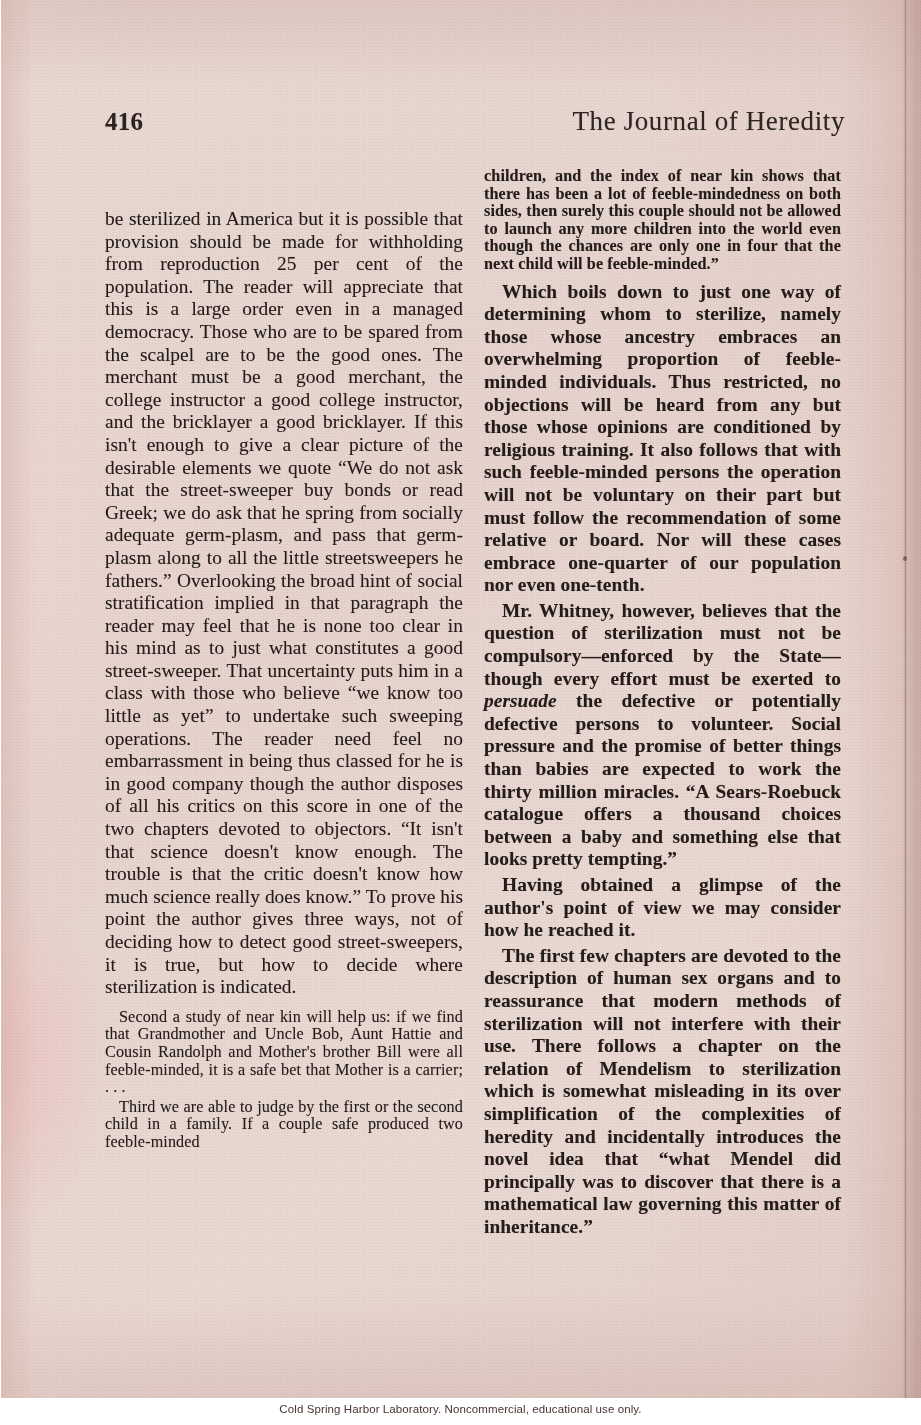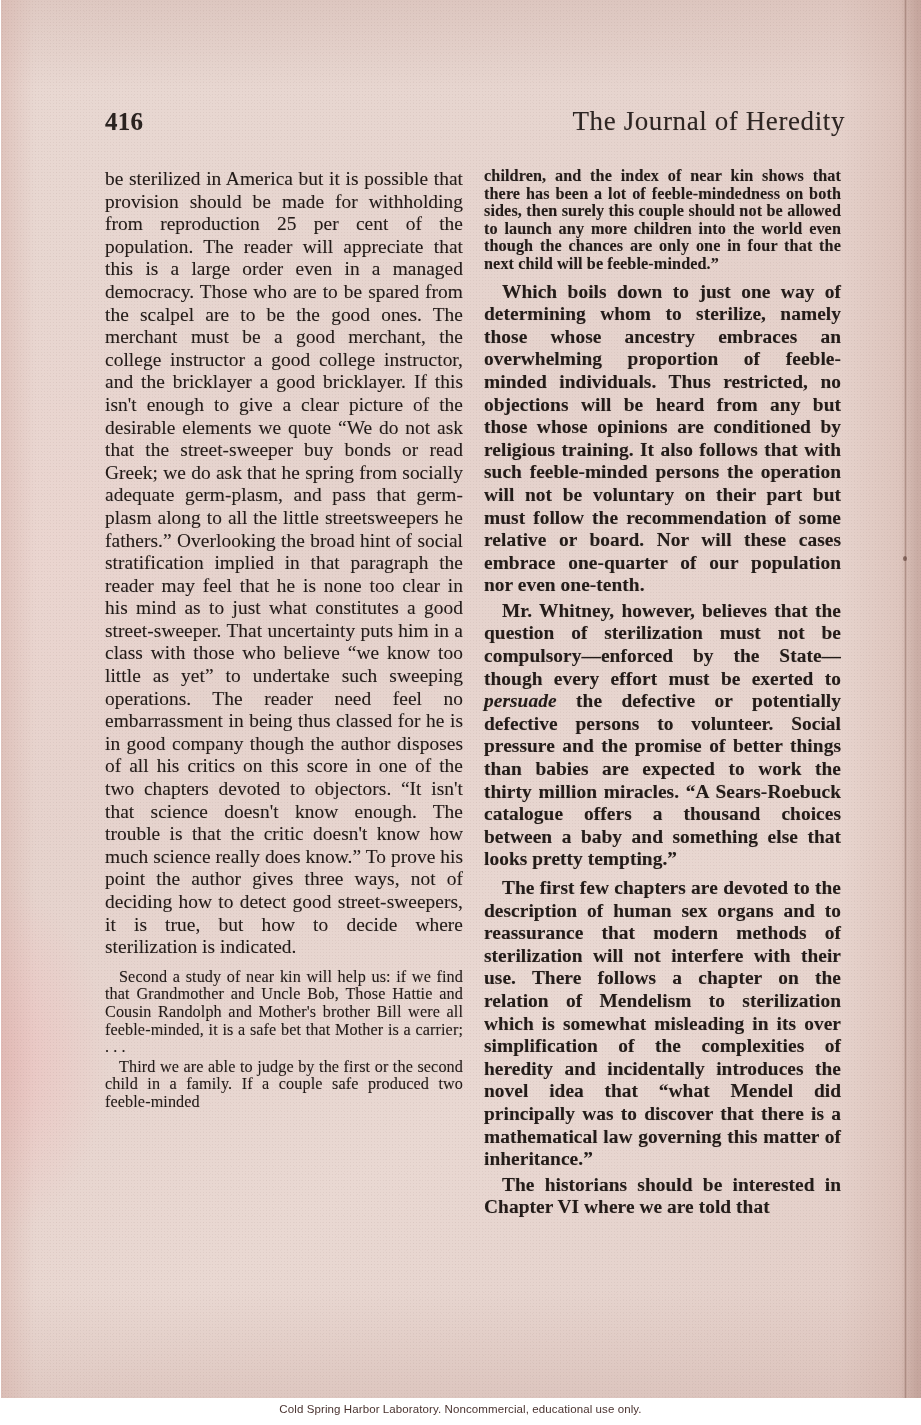--- a/index.html
+++ b/index.html
@@ -119,21 +119,21 @@
     color: #2e2623;
     letter-spacing: 0.6px;
     font-family: Liberation Serif, serif;
   }
 
   
   .column {
     position: absolute;
     top: 168px;
   }
-  #col-left  { left: 104px;  width: 358px; }
+  #col-left  { left: 104px;  width: 358px; margin-top: 40px; }
   #col-right { left: 483px;  width: 357px; font-weight: bold; }
 
   p {
     margin: 0;
     color: #231c19;
     text-align: justify;
     text-justify: inter-word;
     hyphens: none;
   }
 
@@ -200,35 +200,35 @@
 
     <div id="running-head">
       <span id="folio">416</span>
       <span id="journal-title">The Journal of Heredity</span>
     </div>
 
     <div id="col-left" class="column">
         <p class="body noindent">be sterilized in America but it is possible that provision should be made for withholding from reproduction 25 per cent of the population. The reader will appreciate that this is a large order even in a managed democracy. Those who are to be spared from the scalpel are to be the good ones. The merchant must be a good merchant, the college instructor a good college instructor, and the bricklayer a good bricklayer. If this isn't enough to give a clear picture of the desirable elements we quote “We do not ask that the street-sweeper buy bonds or read Greek; we do ask that he spring from socially adequate germ-plasm, and pass that germ-plasm along to all the little streetsweepers he fathers.” Overlooking the broad hint of social stratification implied in that paragraph the reader may feel that he is none too clear in his mind as to just what constitutes a good street-sweeper. That uncertainty puts him in a class with those who believe “we know too little as yet” to undertake such sweeping operations. The reader need feel no embarrassment in being thus classed for he is in good company though the author disposes of all his critics on this score in one of the two chapters devoted to objectors. “It isn't that science doesn't know enough. The trouble is that the critic doesn't know how much science really does know.” To prove his point the author gives three ways, not of deciding how to detect good street-sweepers, it is true, but how to decide where sterilization is indicated.</p>
         <div class="gap-body"></div>
         <div class="gap-section"></div>
-        <p class="extract">Second a study of near kin will help us: if we find that Grandmother and Uncle Bob, Those Hattie and Cousin Randolph and Mother's brother Bill were all feeble-minded, it is a safe bet that Mother is a carrier; . . .</p>
+        <p class="extract">Second a study of near kin will help us: if we find that Grandmother and Uncle Bob, Aunt Hattie and Cousin Randolph and Mother's brother Bill were all feeble-minded, it is a safe bet that Mother is a carrier; . . .</p>
         <div class="gap-extract"></div>
         <p class="extract">Third we are able to judge by the first or the second child in a family. If a couple safe produced two feeble-minded</p>
       </div>
     <div id="col-right" class="column">
         <p class="extract noindent">children, and the index of near kin shows that there has been a lot of feeble-mindedness on both sides, then surely this couple should not be allowed to launch any more children into the world even though the chances are only one in four that the next child will be feeble-minded.”</p>
         <div class="gap-section"></div>
         <p class="body">Which boils down to just one way of determining whom to sterilize, namely those whose ancestry embraces an overwhelming proportion of feeble-minded individuals. Thus restricted, no objections will be heard from any but those whose opinions are conditioned by religious training. It also follows that with such feeble-minded persons the operation will not be voluntary on their part but must follow the recommendation of some relative or board. Nor will these cases embrace one-quarter of our population nor even one-tenth.</p>
         <div class="gap-body"></div>
         <p class="body">Mr. Whitney, however, believes that the question of sterilization must not be compulsory—enforced by the State—though every effort must be exerted to <em>persuade</em> the defective or potentially defective persons to volunteer. Social pressure and the promise of better things than babies are expected to work the thirty million miracles. “A Sears-Roebuck catalogue offers a thousand choices between a baby and something else that looks pretty tempting.”</p>
         <div class="gap-body"></div>
+        <p class="body">Having obtained a glimpse of the author's point of view we may consider how he reached it.</p>
         <div class="gap-body"></div>
         <p class="body">The first few chapters are devoted to the description of human sex organs and to reassurance that modern methods of sterilization will not interfere with their use. There follows a chapter on the relation of Mendelism to sterilization which is somewhat misleading in its over simplification of the complexities of heredity and incidentally introduces the novel idea that “what Mendel did principally was to discover that there is a mathematical law governing this matter of inheritance.”</p>
         <div class="gap-body"></div>
-        <p class="body">The historians should be interested in Chapter VI where we are told that</p>
       </div>
   </div>
 
   <div id="credit-bar">
     <span id="credit-text">Cold Spring Harbor Laboratory. Noncommercial, educational use only.</span>
   </div>
 
 </div>
 
 </body></html>

